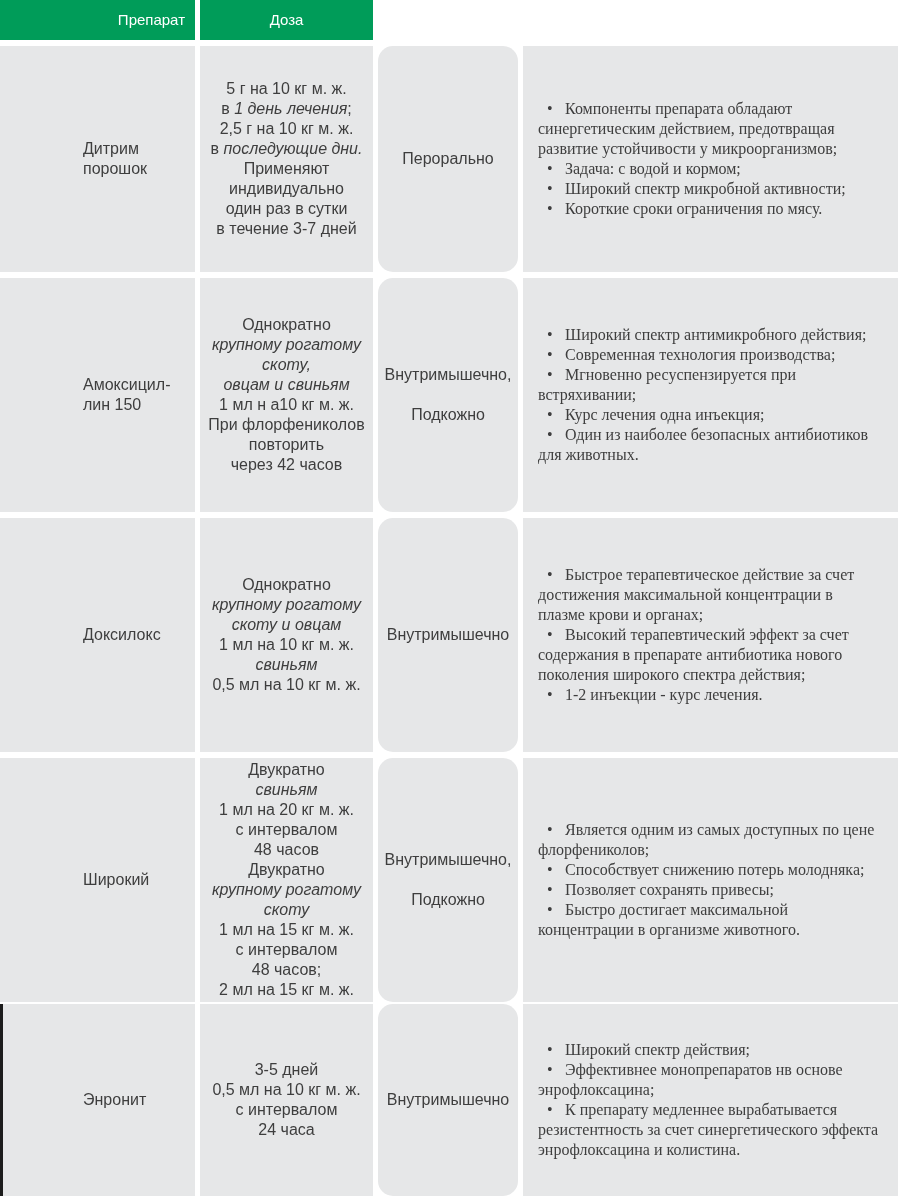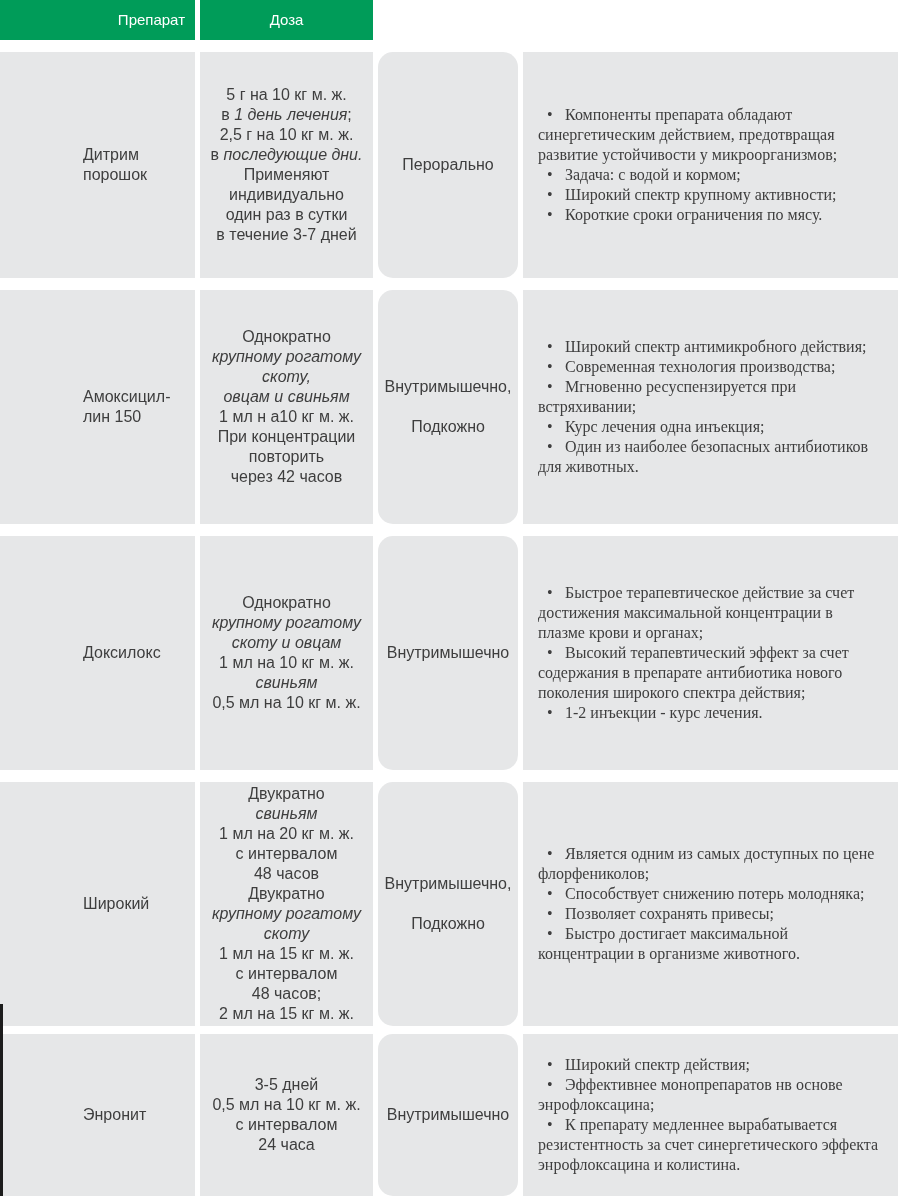--- a/index.html
+++ b/index.html
@@ -9,21 +9,21 @@
     color: var(--text, #3E3E3E);
     width: 898px;
   }
   .table {
     position: relative;
     width: 898px;
     height: 1196px;
     background: #ffffff;
     display: flex;
     flex-direction: column;
-    gap: 12px;
+    gap: 6px;
     overflow: hidden;
   }
   .row {
     display: grid;
     grid-template-columns: 195px 173px 140px 375px;
     column-gap: 5px;
     flex: 0 0 auto;
   }
   .header-row { height: 40px; }
   .row-h-1 { height: 226px; }
@@ -100,36 +100,36 @@
         <div class="line"><span>индивидуально</span></div>
         <div class="line"><span>один раз в сутки</span></div>
         <div class="line"><span>в течение 3-7 дней</span></div>
       </div>
       <div class="cell route-cell">
         <div class="line">Перорально</div>
       </div>
       <div class="cell adv-cell">
         <div class="adv-item"><span class="blt">•</span><span>Компоненты препарата обладают синергетическим действием, предотвращая развитие устойчивости у микроорганизмов;</span></div>
         <div class="adv-item"><span class="blt">•</span><span>Задача: с водой и кормом;</span></div>
-        <div class="adv-item"><span class="blt">•</span><span>Широкий спектр крупному активности;</span></div>
+        <div class="adv-item"><span class="blt">•</span><span>Широкий спектр микробной активности;</span></div>
         <div class="adv-item"><span class="blt">•</span><span>Короткие сроки ограничения по мясу.</span></div>
       </div>
     </div>
     <div class="row row-h-2">
       <div class="cell name-cell">
         <div class="line">Амоксицил-</div>
         <div class="line">лин 150</div>
       </div>
       <div class="cell dose-cell">
         <div class="line"><span>Однократно</span></div>
         <div class="line"><em>крупному рогатому</em></div>
         <div class="line"><em>скоту,</em></div>
         <div class="line"><em>овцам и свиньям</em></div>
         <div class="line"><span>1 мл н а10 кг м. ж.</span></div>
-        <div class="line"><span>При концентрации</span></div>
+        <div class="line"><span>При флорфениколов</span></div>
         <div class="line"><span>повторить</span></div>
         <div class="line"><span>через 42 часов</span></div>
       </div>
       <div class="cell route-cell">
         <div class="line">Внутримышечно,</div>
         <div class="line">&nbsp;</div>
         <div class="line">Подкожно</div>
       </div>
       <div class="cell adv-cell">
         <div class="adv-item"><span class="blt">•</span><span>Широкий спектр антимикробного действия;</span></div>

